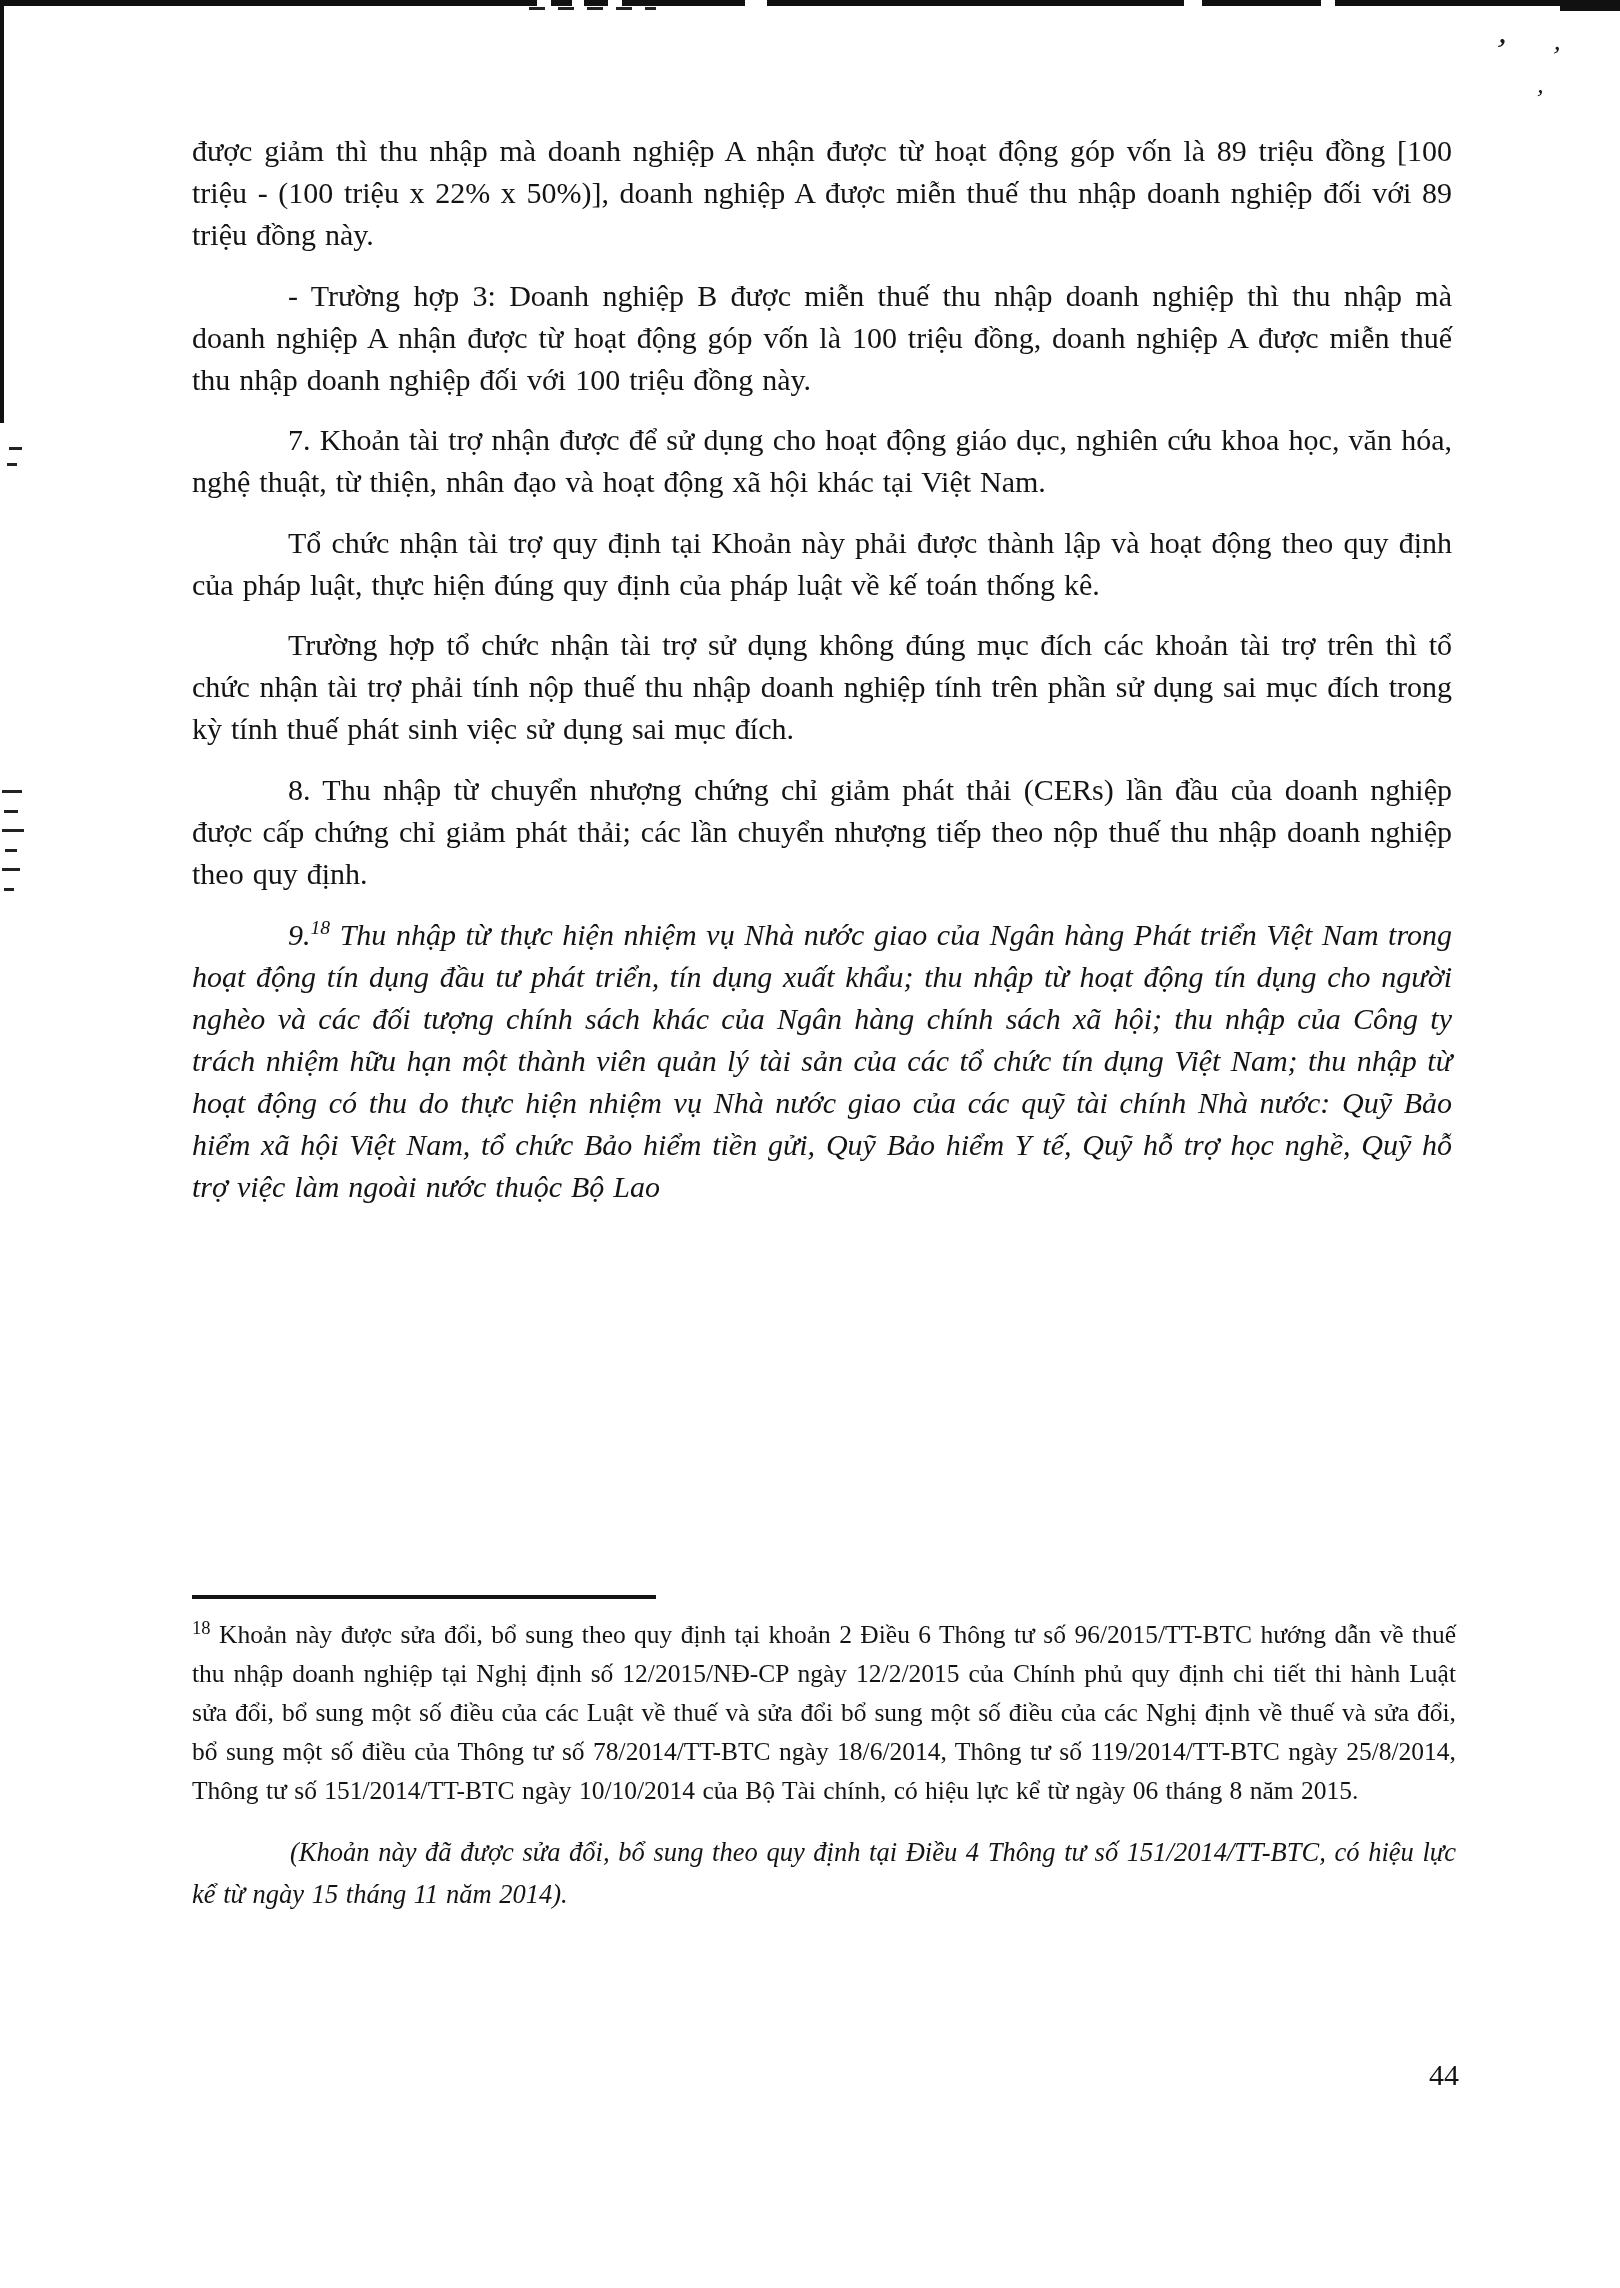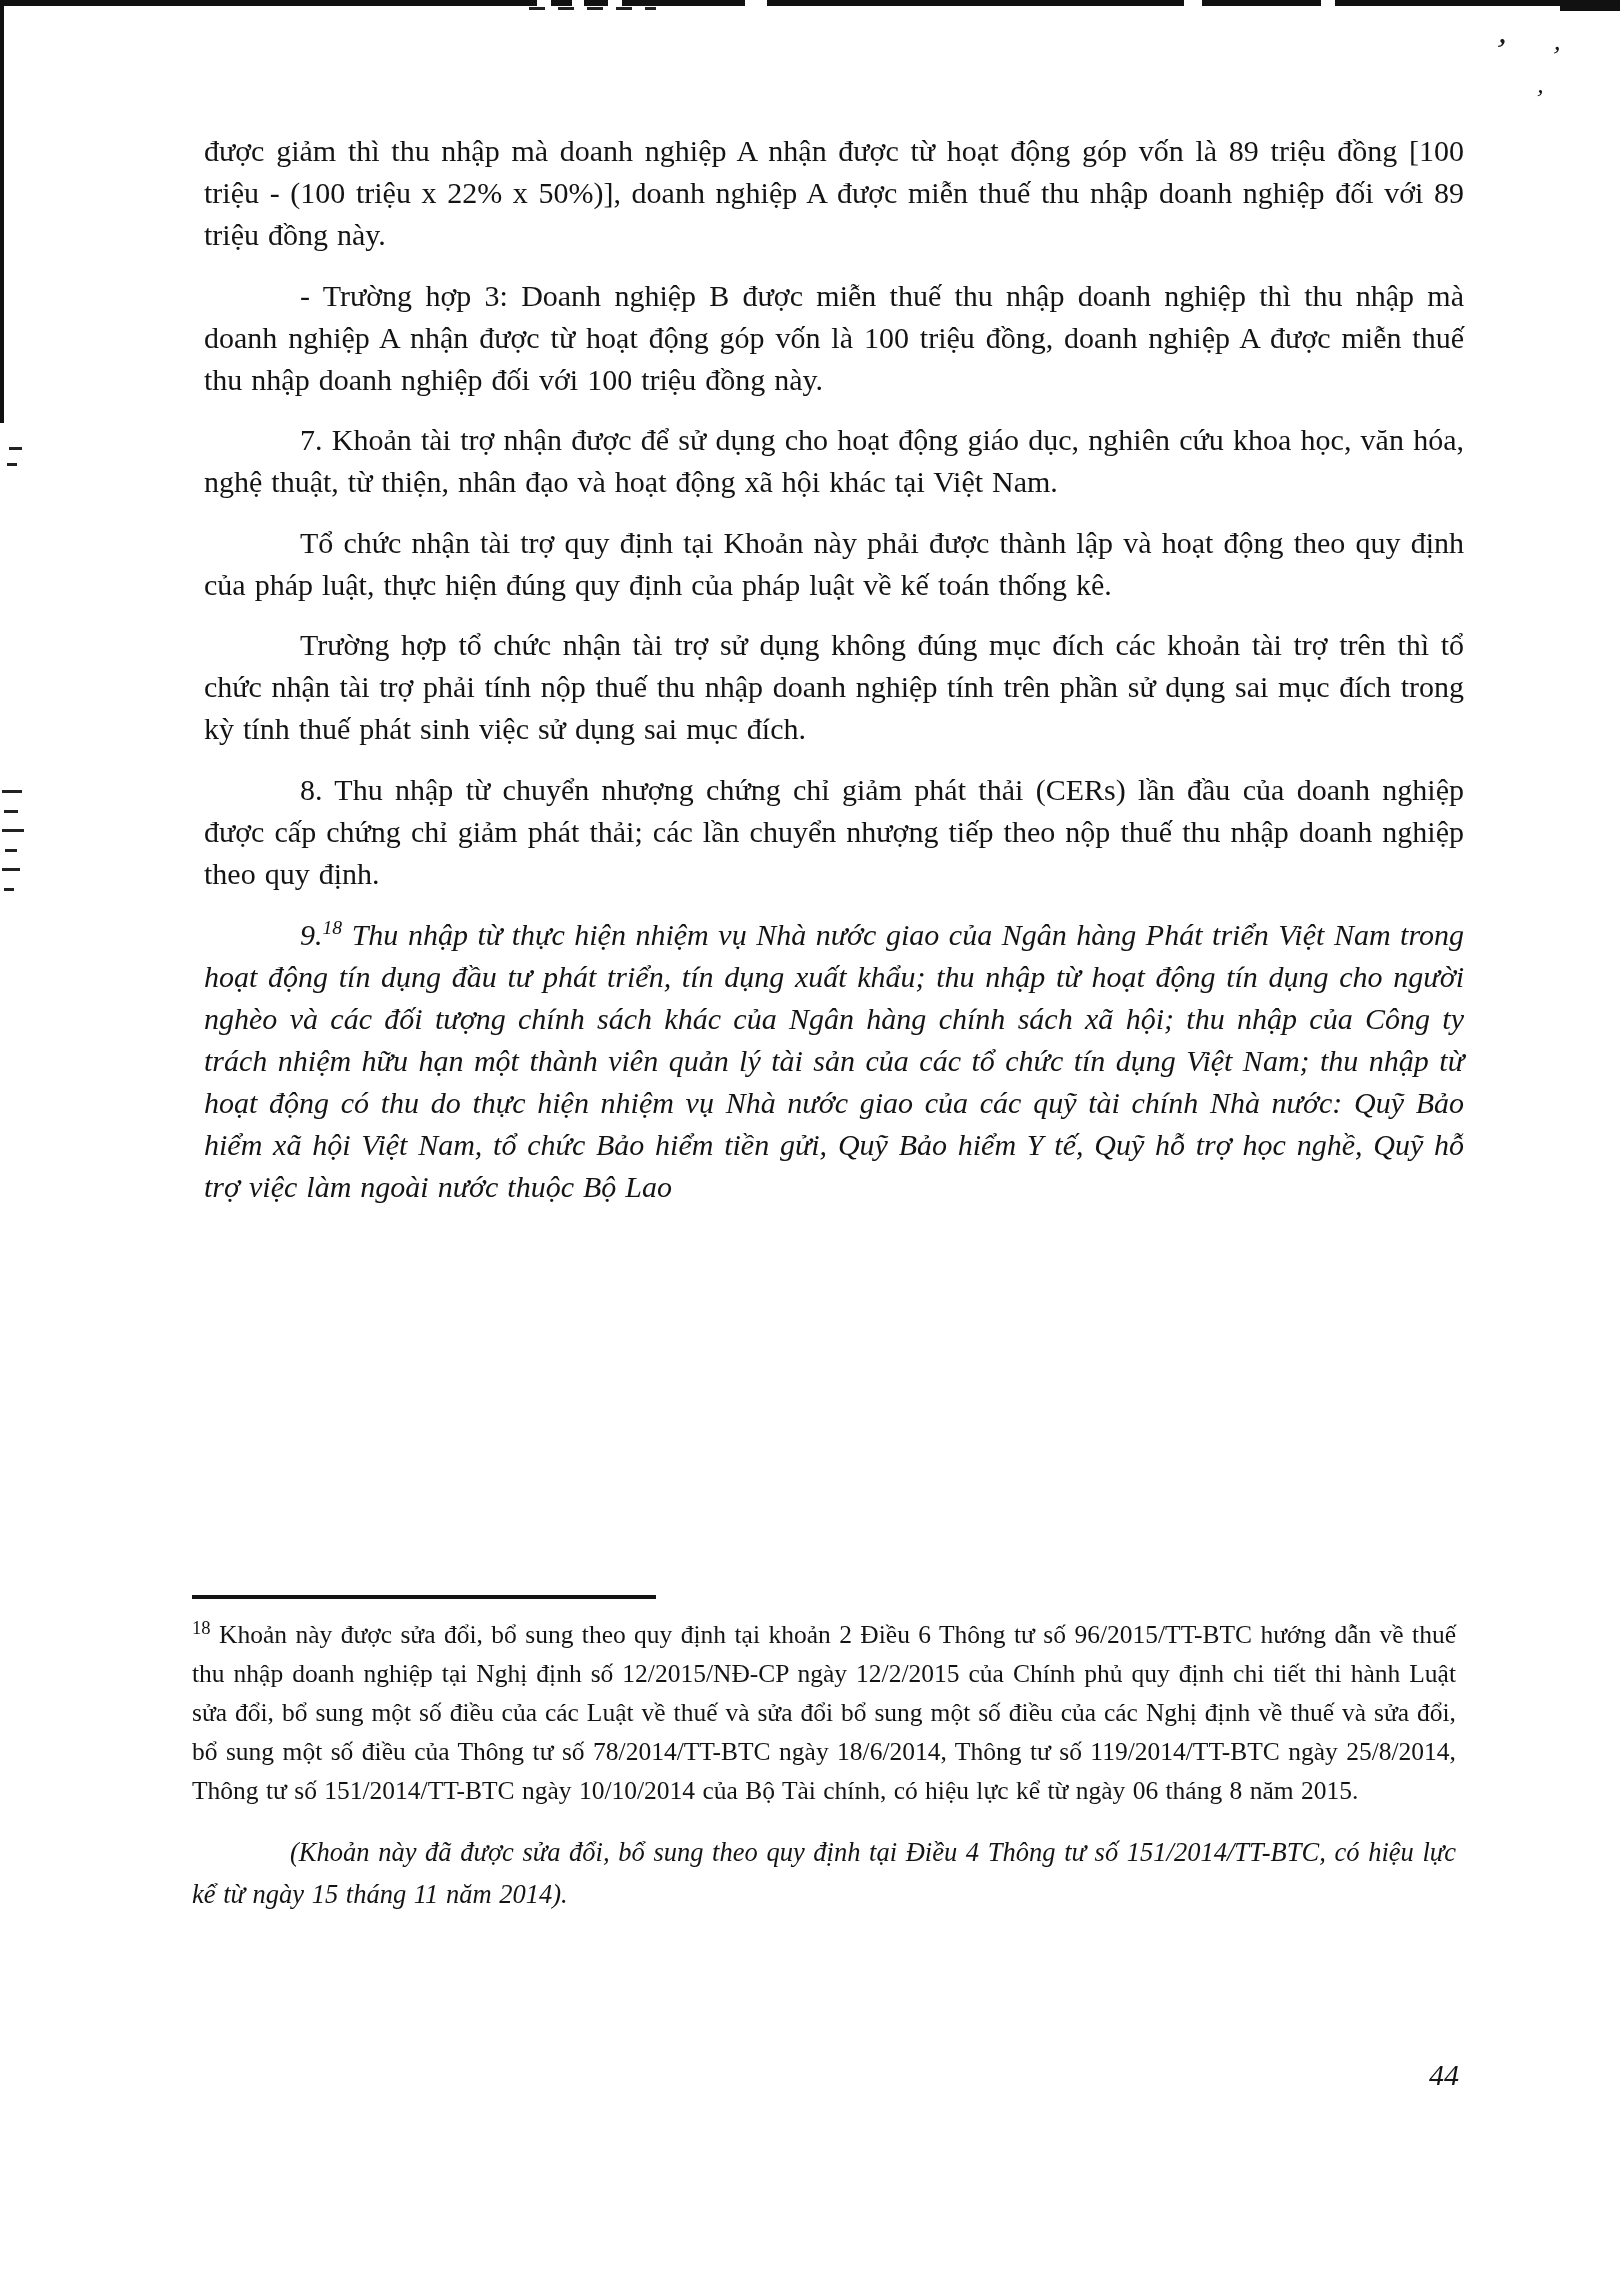--- a/index.html
+++ b/index.html
@@ -47,21 +47,21 @@
   .quote-mark {
     position: absolute; font-size: 35px; color: #1a1a1a; line-height: 1;
     font-family: "Liberation Serif", serif;
   }
   .qm1 { top: 33px;  left: 1494px; transform: rotate(14deg); }
   .qm2 { top: 43px;  left: 1551px; transform: rotate(10deg); font-size: 27.4px; }
   .qm3 { top: 86px;  left: 1535px; transform: rotate(8deg);  font-size: 25.5px; }
 
   
   .bodytext {
-    position: absolute; left: 204px; top: 130px; width: 1260px;
+    position: absolute; left: 192px; top: 130px; width: 1260px;
     font-size: 30px; line-height: 42px;
     text-align: justify; word-spacing: 1.5px; font-family: Liberation Serif, serif;
   }
   .para { margin-bottom: 18.6px; text-indent: 96px; }
   .para.no-indent { text-indent: 0; }
   .para.italic { font-style: italic; }
   sup.fnref {
     font-size: 19.6px; line-height: 0; vertical-align: super;
   }
 
@@ -77,21 +77,21 @@
   }
   .fn-para sup.fnref { font-size: 18.6px; }
   .fn-note {
     margin-top: 21.6px;
     font-size: 26.5px; line-height: 42px; font-style: italic;
     text-align: justify; text-indent: 98px; word-spacing: 1px;
   }
 
   .page-number {
     position: absolute; left: 1429px; top: 2058px;
-    font-size: 30px; color: #141414; font-style: italic;
+    font-size: 30px; color: #141414;
   }
 </style>
 </head>
 <body>
 
 <div class="page">
 
   <div class="top-edge">
     <span class="gap gap1"></span>
     <span class="gap gap2"></span>

